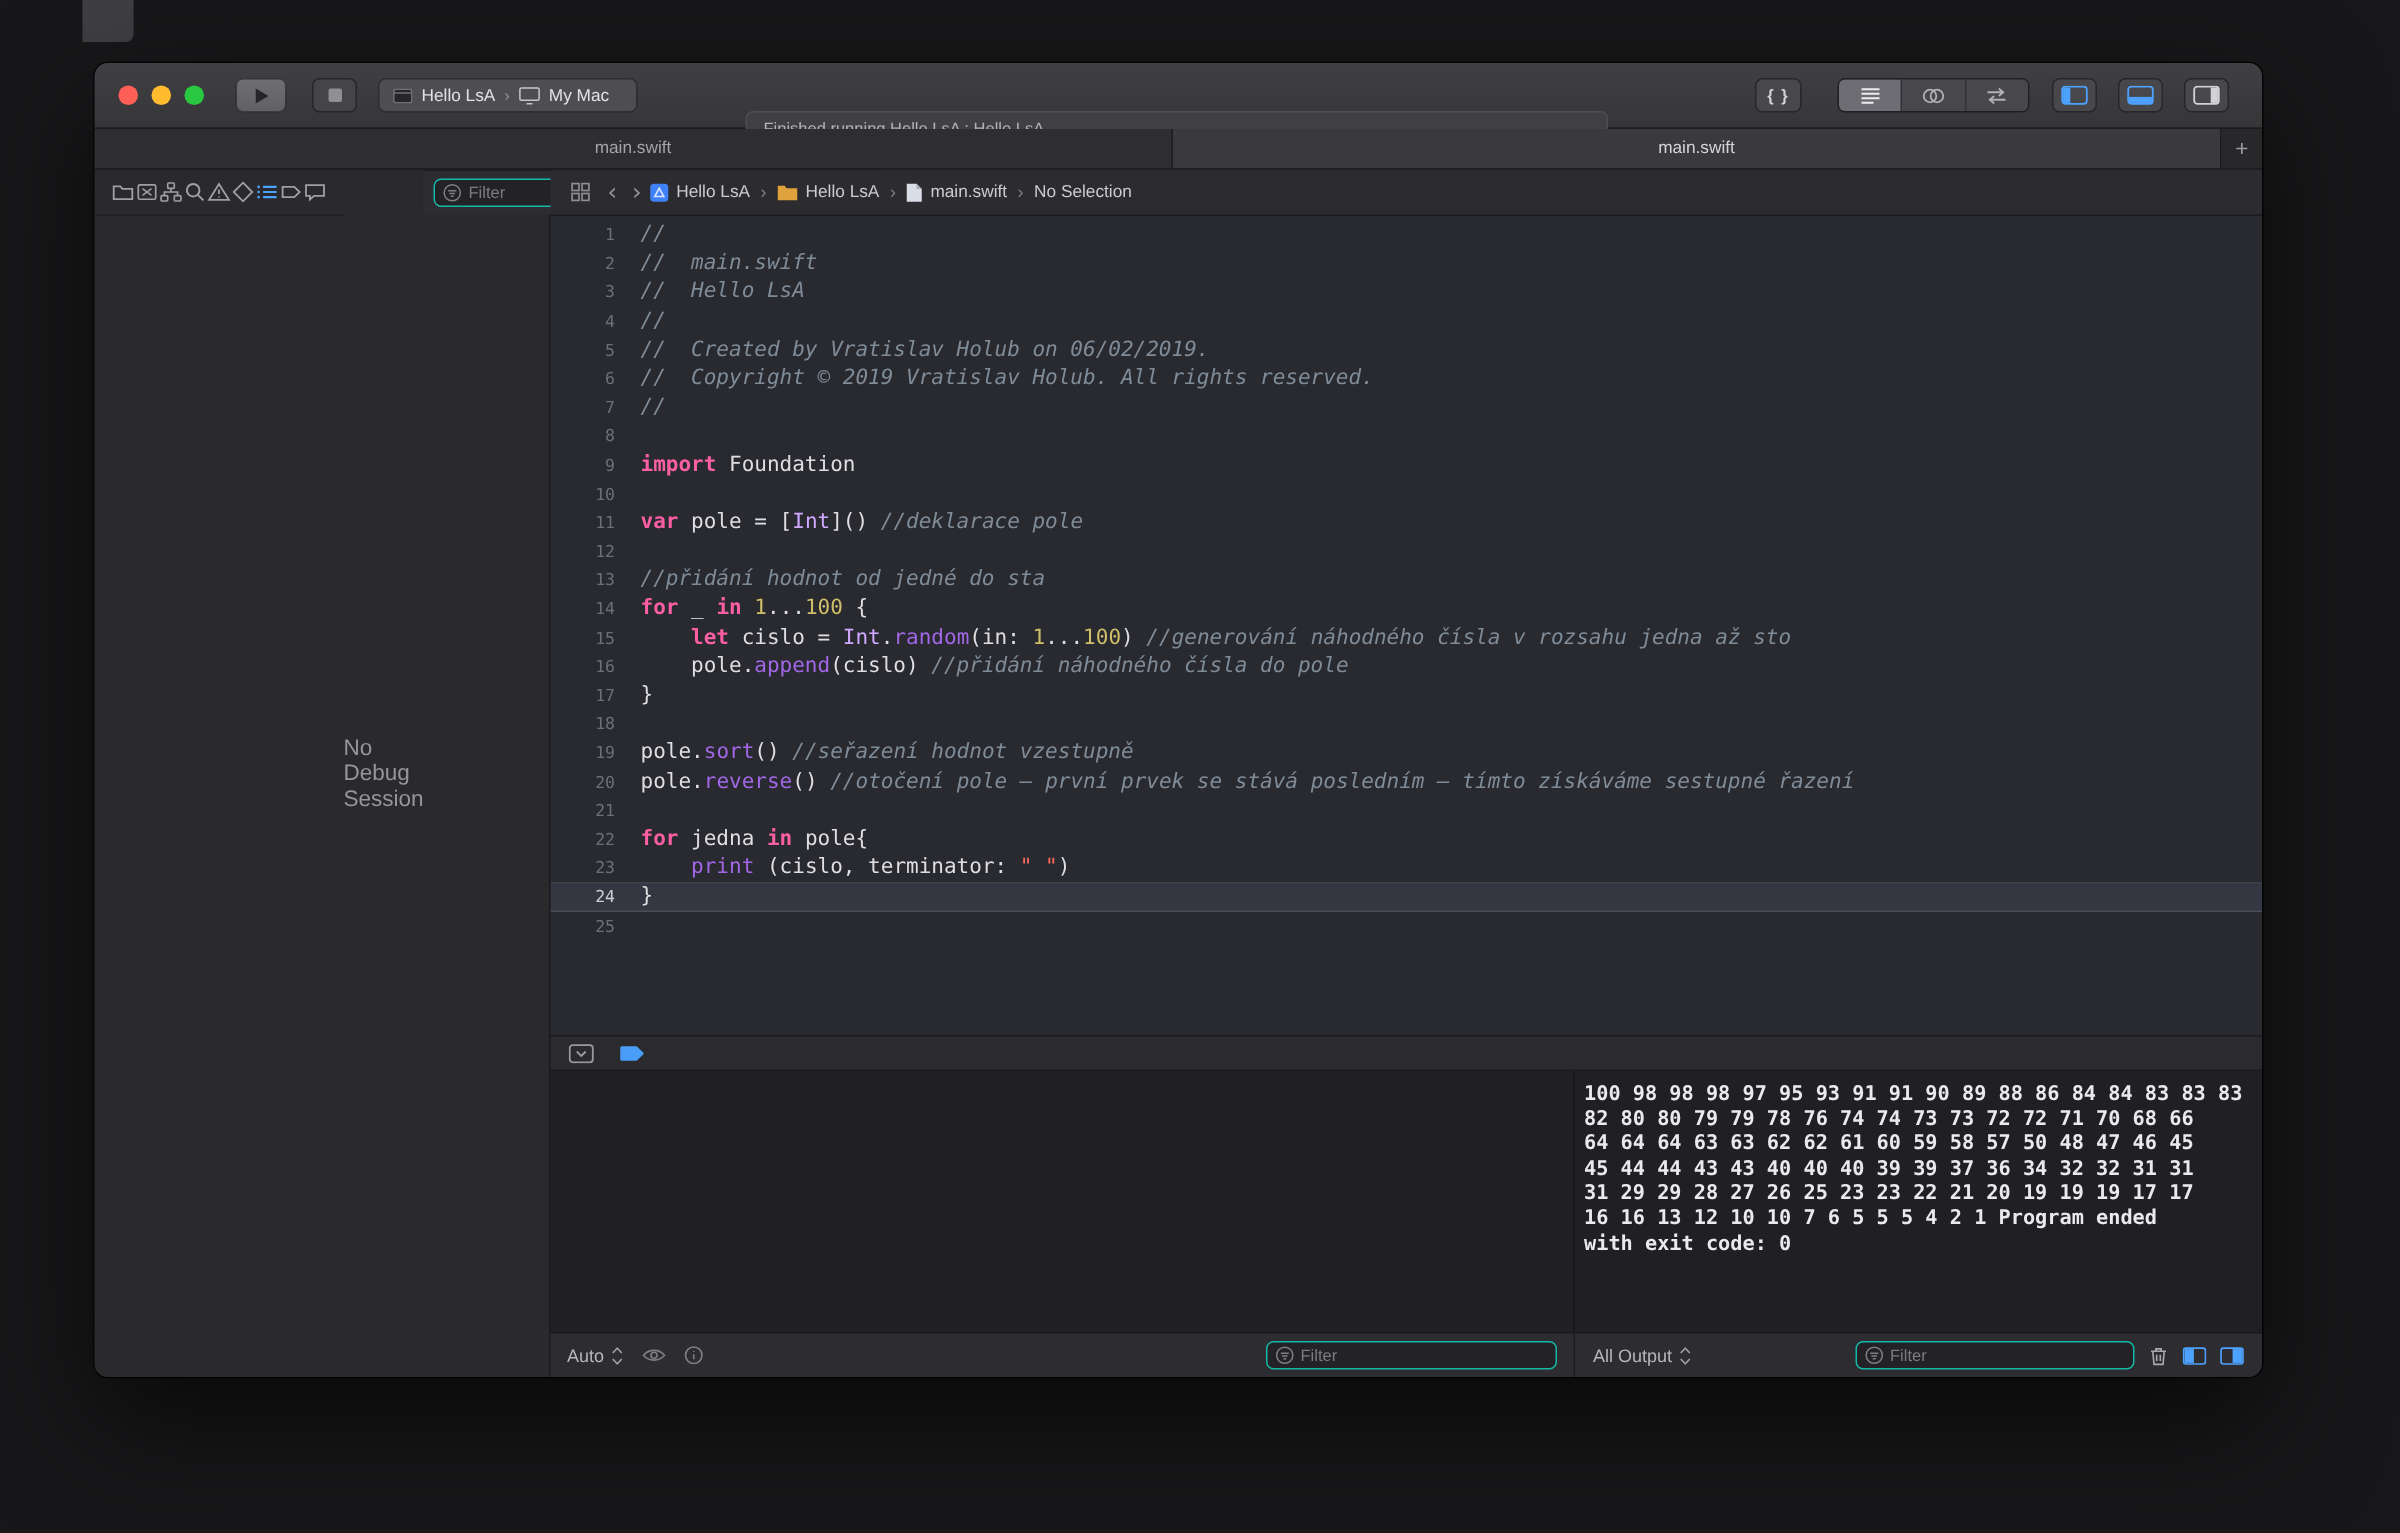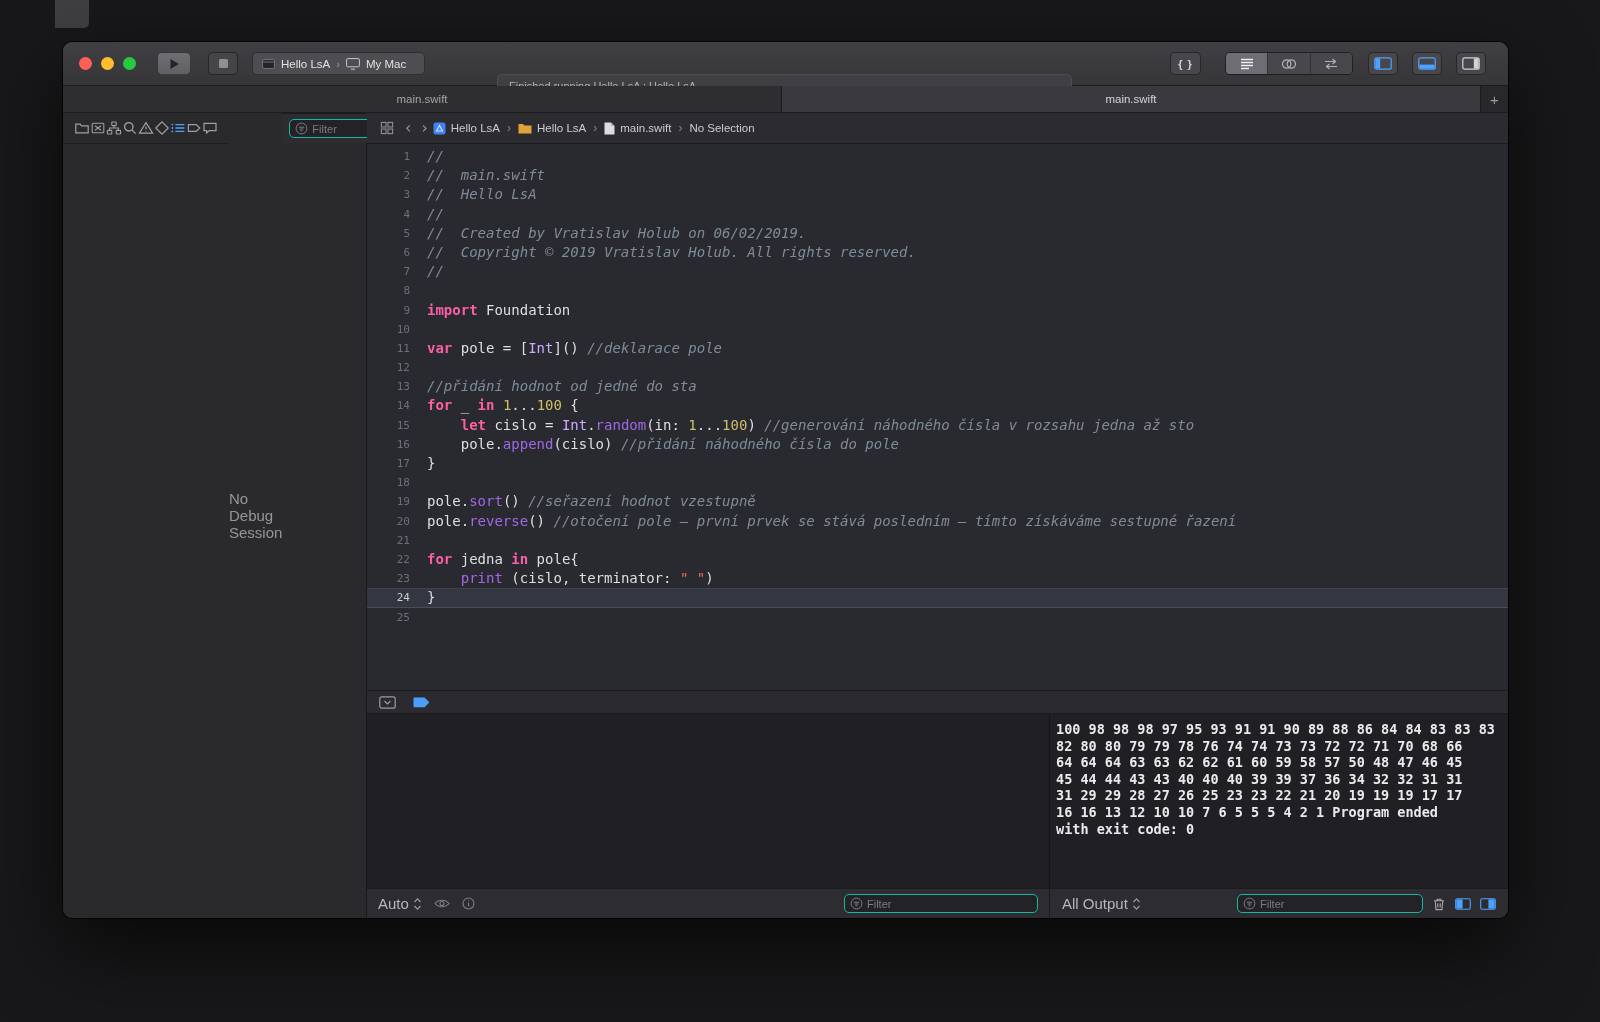--- a/index.html
+++ b/index.html
@@ -88,21 +88,21 @@
     display:flex;align-items:center;padding:0 12px;gap:17px;}
   .debugrow{height:174px;flex:none;display:flex;min-width:0;}
   .varpane{width:683px;flex:none;background:#202024;border-right:1px solid #151518;}
   .consolepane{flex:1;background:#202024;overflow:hidden;}
   .console-pre{margin:0;padding:7px 4px 0 6px;font-family:"DejaVu Sans Mono","Liberation Mono",monospace;
     font-size:13.5px;line-height:16.6px;font-weight:bold;color:#eaeaed;white-space:pre;}
 
   .bottombar{height:30px;flex:none;background:#2d2d31;border-top:1px solid #1b1b1e;display:flex;min-width:0;}
   .bb-left{width:683px;flex:none;display:flex;align-items:center;padding:0 11px;gap:12px;border-right:1px solid #1b1b1e;}
   .bb-right{flex:1;display:flex;align-items:center;padding:0 12px;gap:9px;}
-  .popup{display:flex;align-items:center;gap:4px;color:#b6b6bb;font-size:15px;}
+  .popup{display:flex;align-items:center;gap:4px;color:#b6b6bb;font-size:12px;}
   .bb-left .filter-field{margin-left:auto;width:194px;}
   .bb-right .filter-field{margin-left:auto;width:186px;}
   .dim{color:#7e7e84;display:flex;align-items:center;}
   svg{display:block;}
 </style>
 </head>
 <body>
 
 <div class="notch"></div>
 

